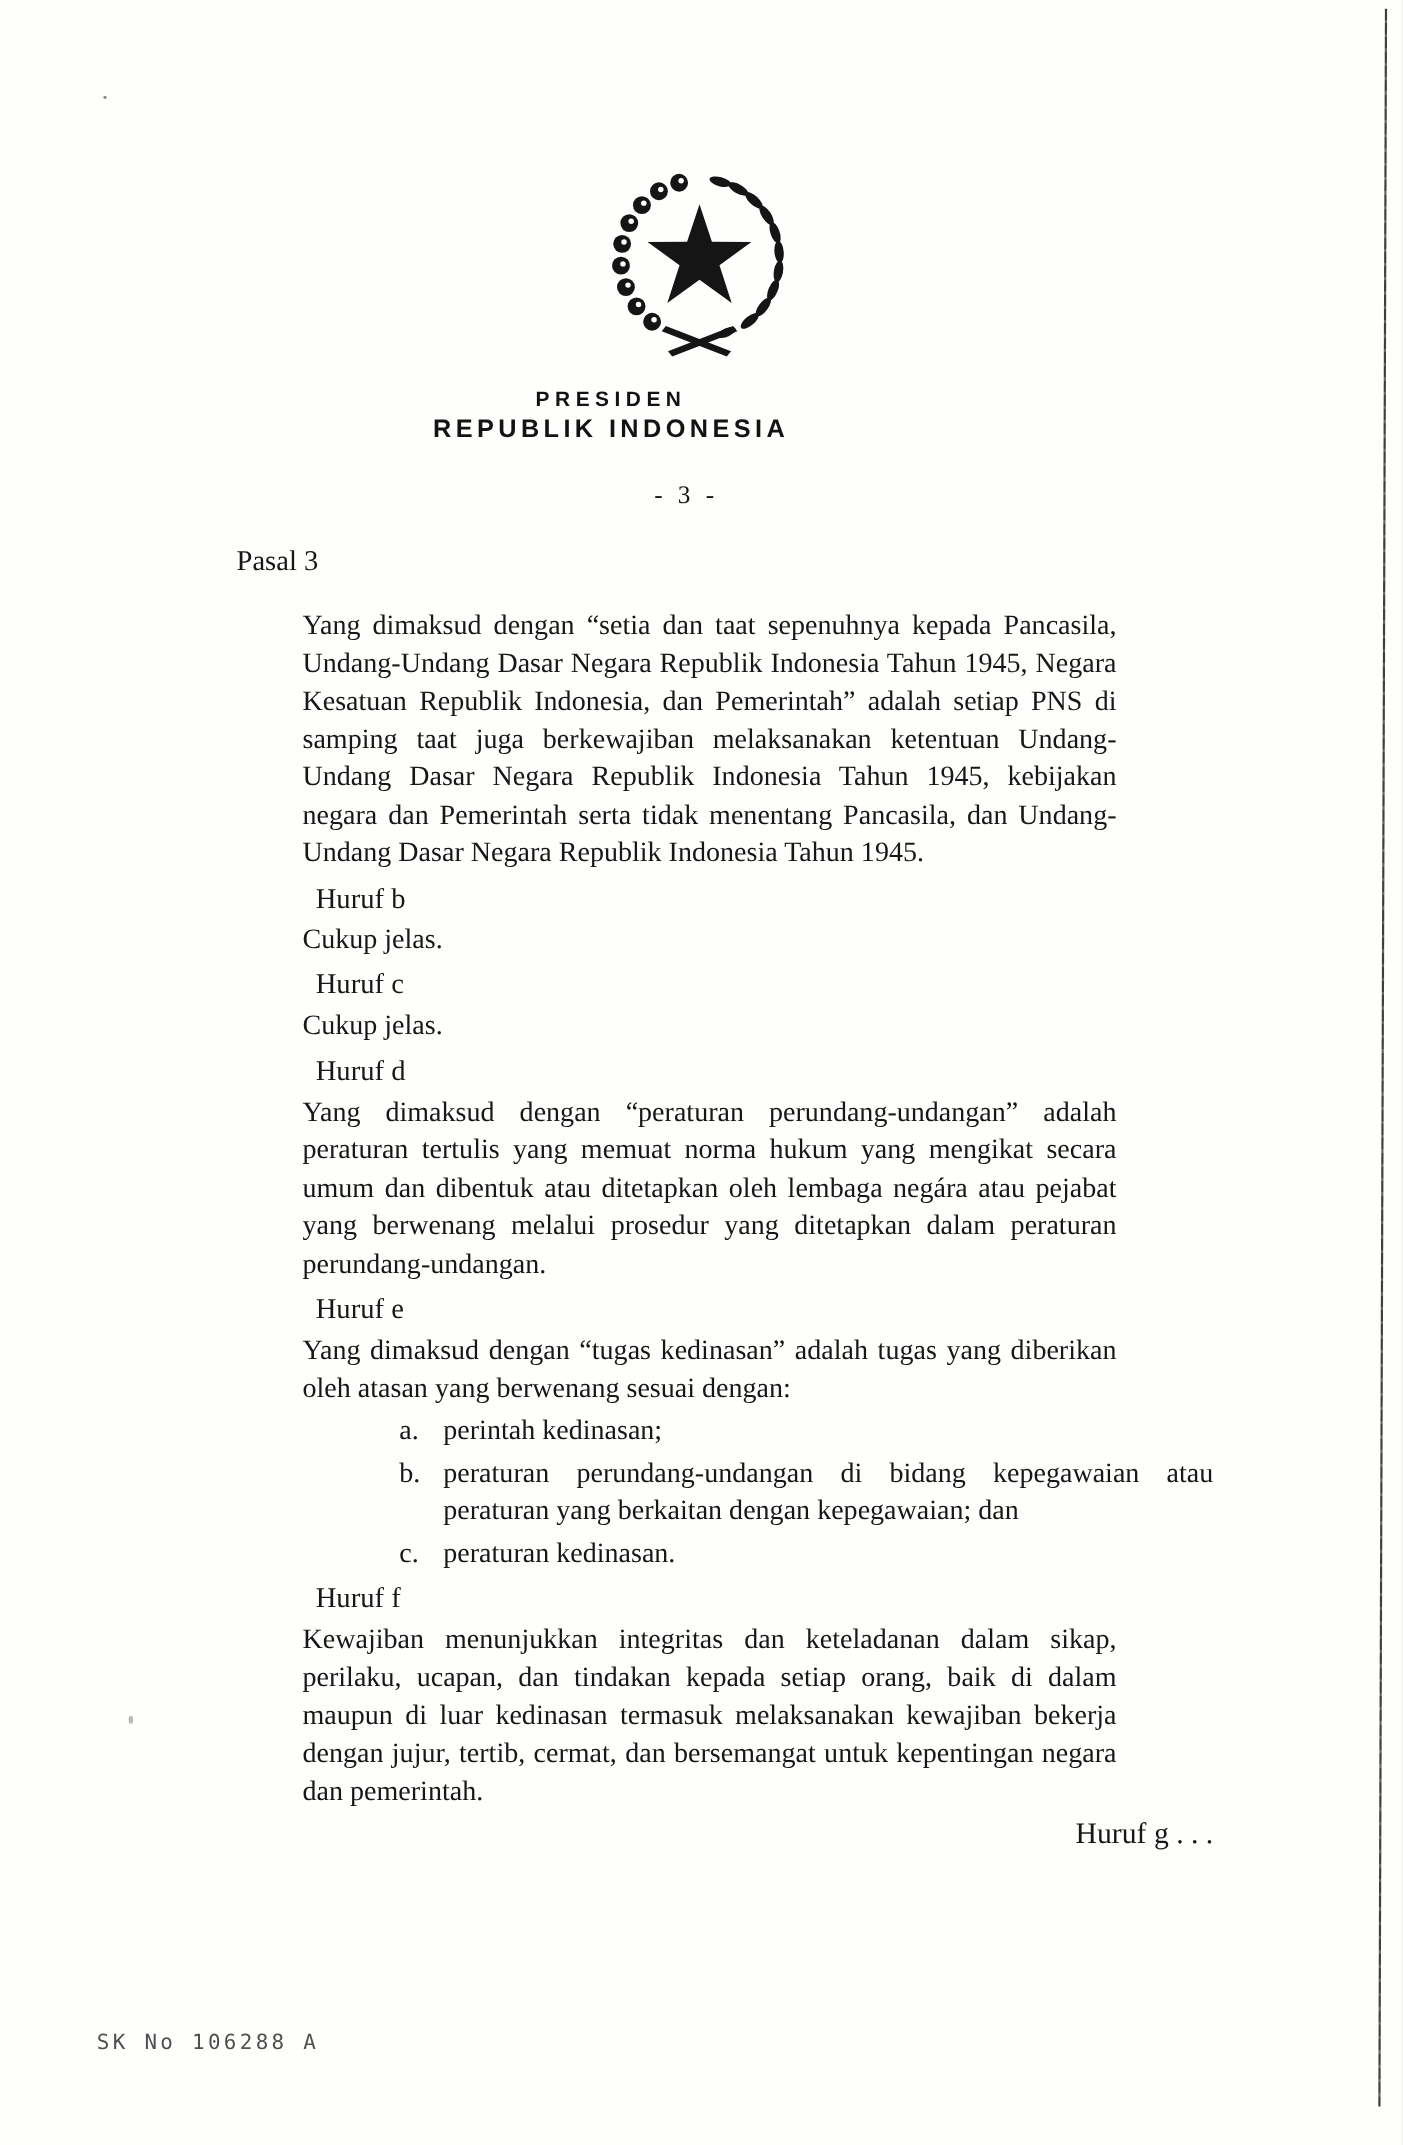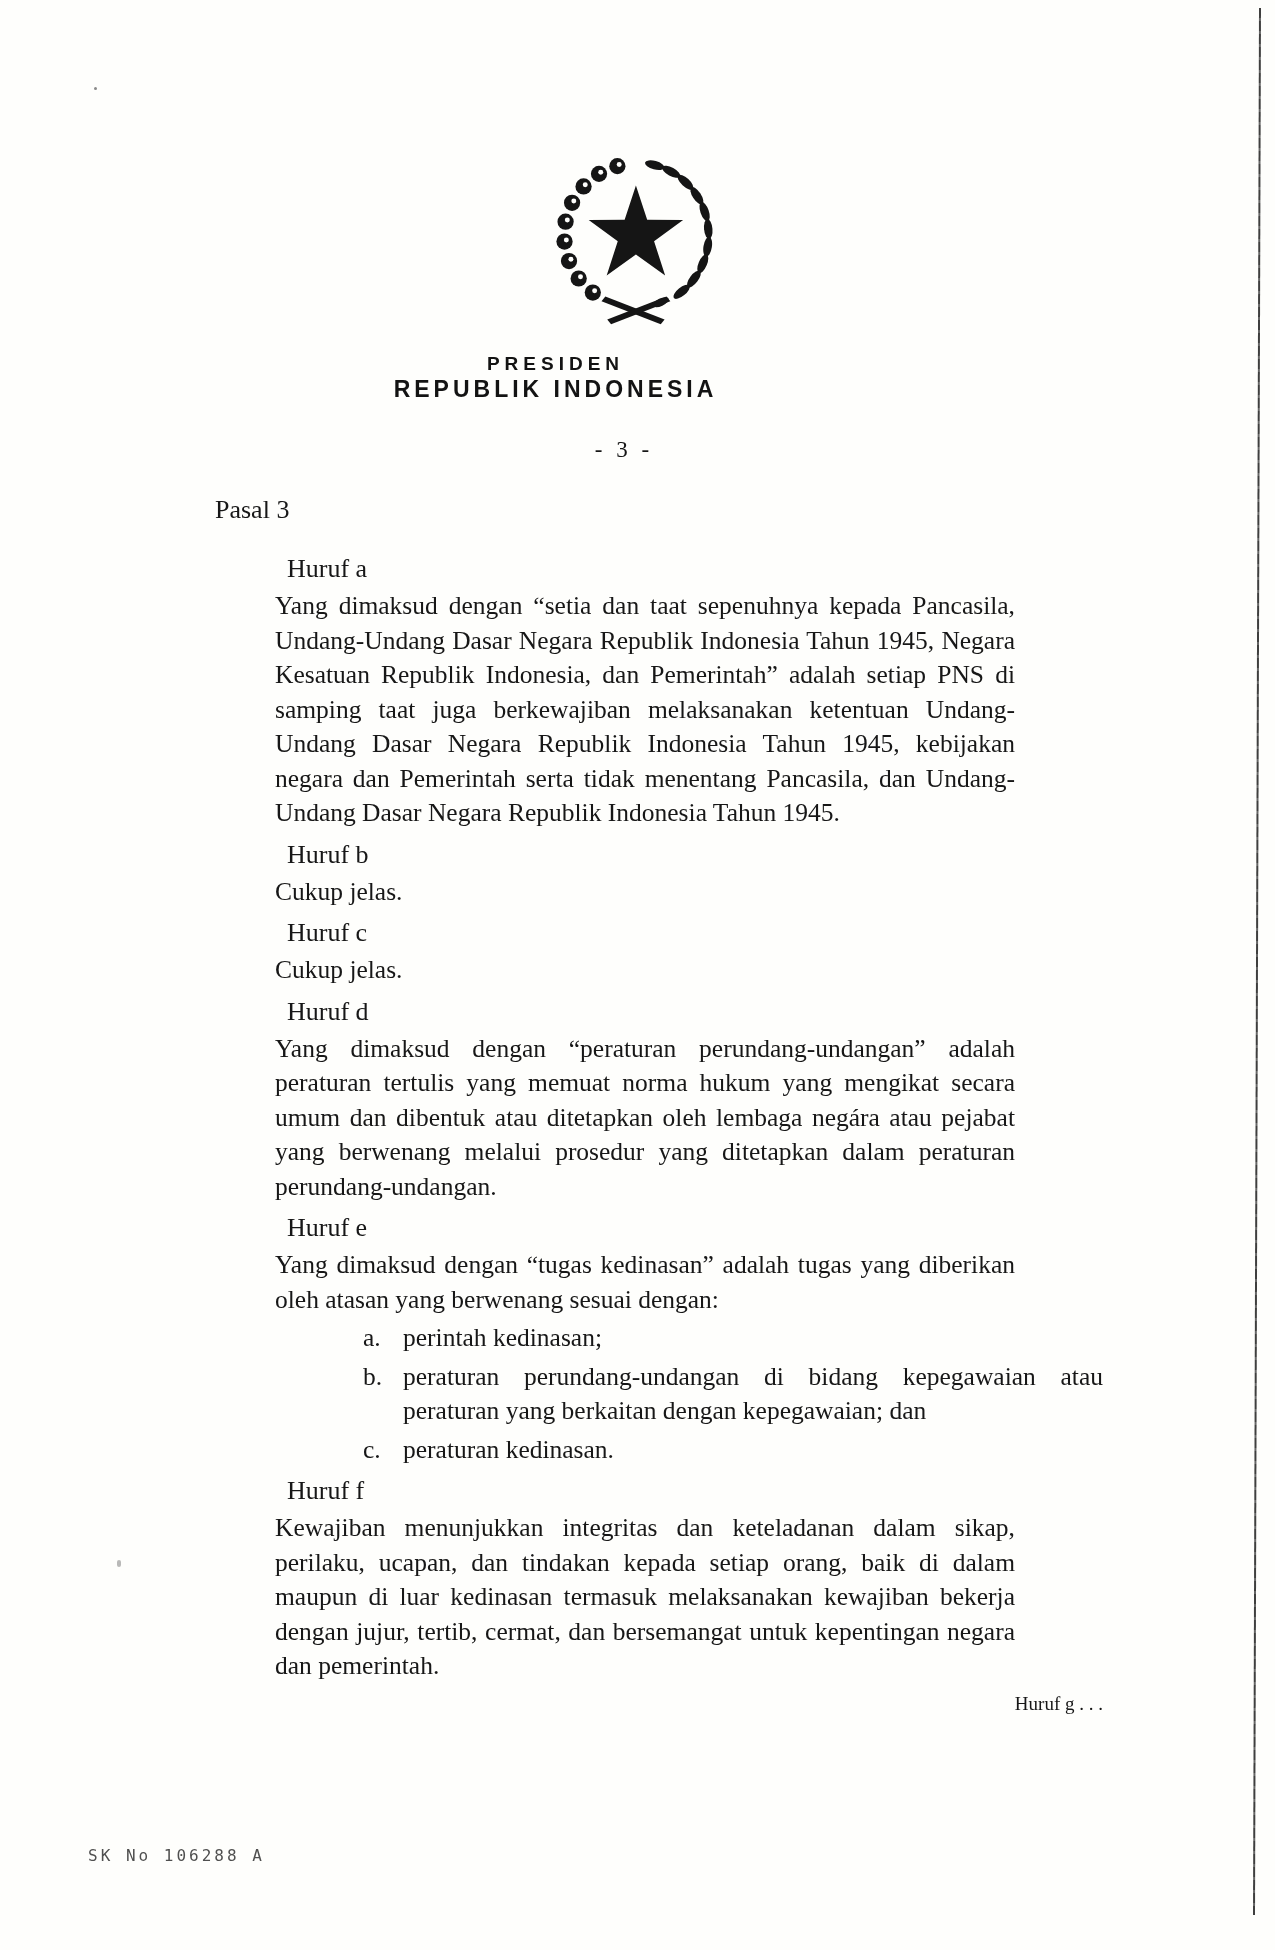--- a/index.html
+++ b/index.html
@@ -54,26 +54,26 @@
     font-size:25.5px; line-height:34.5px;
     color:#171717;
   }
   .article-title { font-size:26px; line-height:36px; margin:0 0 23px 0; }
   .item-label   { margin:6px 0 2px 72px; font-size:26px; line-height:36px; }
   .item-body    { margin-left:60px; width:740px; text-align:justify; }
   .sublist      { margin-left:148px; width:740px; }
   .sub-row      { display:flex; margin-top:4px; }
   .sub-marker   { flex:0 0 40px; width:40px; }
   .sub-text     { flex:1; text-align:justify; }
-  .continuation { margin-left:148px; width:740px; text-align:right; margin-top:3px; font-size:19px; }
+  .continuation { margin-left:148px; width:740px; text-align:right; margin-top:3px; font-size:27px; }
 
   .sk-number {
     position:absolute; left:88px; top:1846px;
     font-family:"DejaVu Sans Mono", monospace;
-    font-size:16px; letter-spacing:3px;
+    font-size:19px; letter-spacing:3px;
     color:#3d3d3d;
     opacity:.9;
   }
 </style>
 </head>
 <body>
 
 <div class="page">
 
   <div class="scan-line"></div>
@@ -131,21 +131,20 @@
     <div class="lh1">PRESIDEN</div>
     <div class="lh2">REPUBLIK INDONESIA</div>
   </div>
 
   <div class="pagenum">- 3 -</div>
 
   <div class="content">
     <div class="article-title">Pasal 3</div>
 
     <div class="item">
-      <div class="item-label">Huruf a</div>
       <div class="item-body">Yang dimaksud dengan “setia dan taat sepenuhnya kepada Pancasila, Undang-Undang Dasar Negara Republik Indonesia Tahun 1945, Negara Kesatuan Republik Indonesia, dan Pemerintah” adalah setiap PNS di samping taat juga berkewajiban melaksanakan ketentuan Undang-Undang Dasar Negara Republik Indonesia Tahun 1945, kebijakan negara dan Pemerintah serta tidak menentang Pancasila, dan Undang-Undang Dasar Negara Republik Indonesia Tahun 1945.</div>
     </div>
 
     <div class="item">
       <div class="item-label">Huruf b</div>
       <div class="item-body">Cukup jelas.</div>
     </div>
 
     <div class="item">
       <div class="item-label">Huruf c</div>

